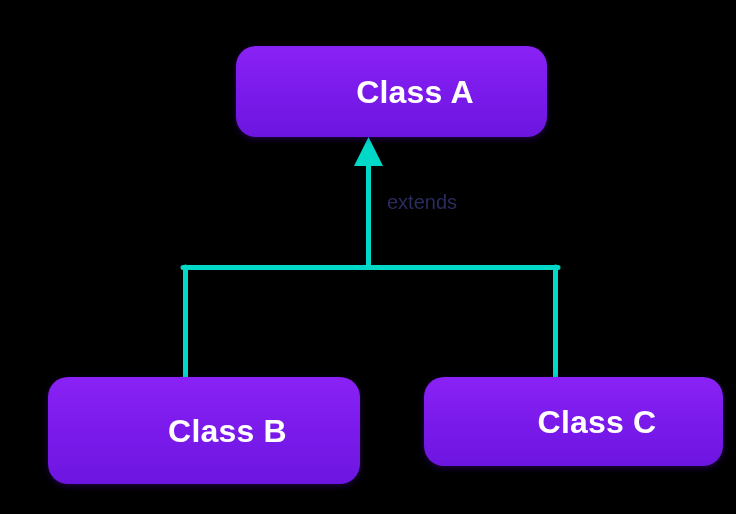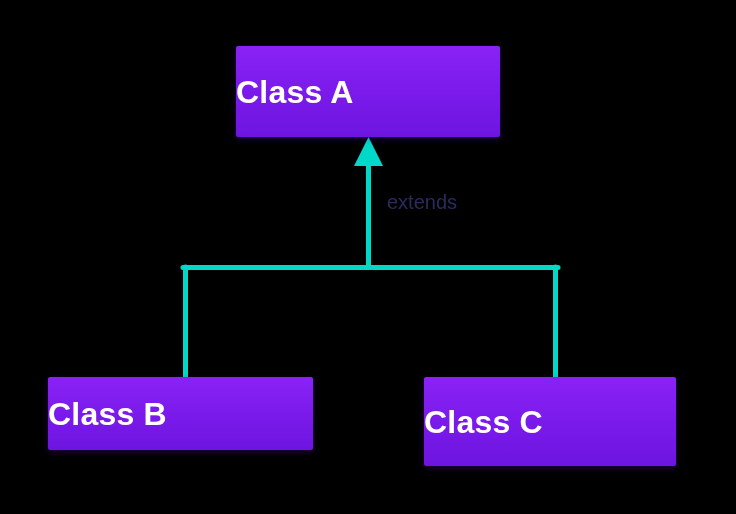--- a/index.html
+++ b/index.html
@@ -24,25 +24,27 @@
     left: 0;
     top: 0;
     width: 736px;
     height: 514px;
     z-index: 1;
   }
   
   .class-box {
     position: absolute;
     z-index: 2;
-    border-radius: 2px;
+    border-radius: 20px;
     display: flex;
     align-items: center;
+    justify-content: center;
     background: linear-gradient(180deg, #8A22F5 0%, #7C1BEC 45%, #6D15E0 100%);
     box-shadow: 0 2px 6px rgba(90, 10, 200, 0.35);
+    padding-left: 47px;
   }
   .class-label {
     color: #FFFFFF;
     font-family: "Liberation Sans", sans-serif;
     font-size: 32px;
     font-weight: bold;
     letter-spacing: 0.2px;
     line-height: 1;
     white-space: nowrap;
     user-select: none;
@@ -50,21 +52,21 @@
   #box-class-a {
     left: 236px;
     top: 46px;
     width: 264px;
     height: 91px;
   }
   #box-class-b {
     left: 48px;
     top: 377px;
     width: 265px;
-    height: 73px;
+    height: 107px;
   }
   #box-class-c {
     left: 424px;
     top: 377px;
     width: 252px;
     height: 89px;
   }
   
   #extends-label {
     position: absolute;

